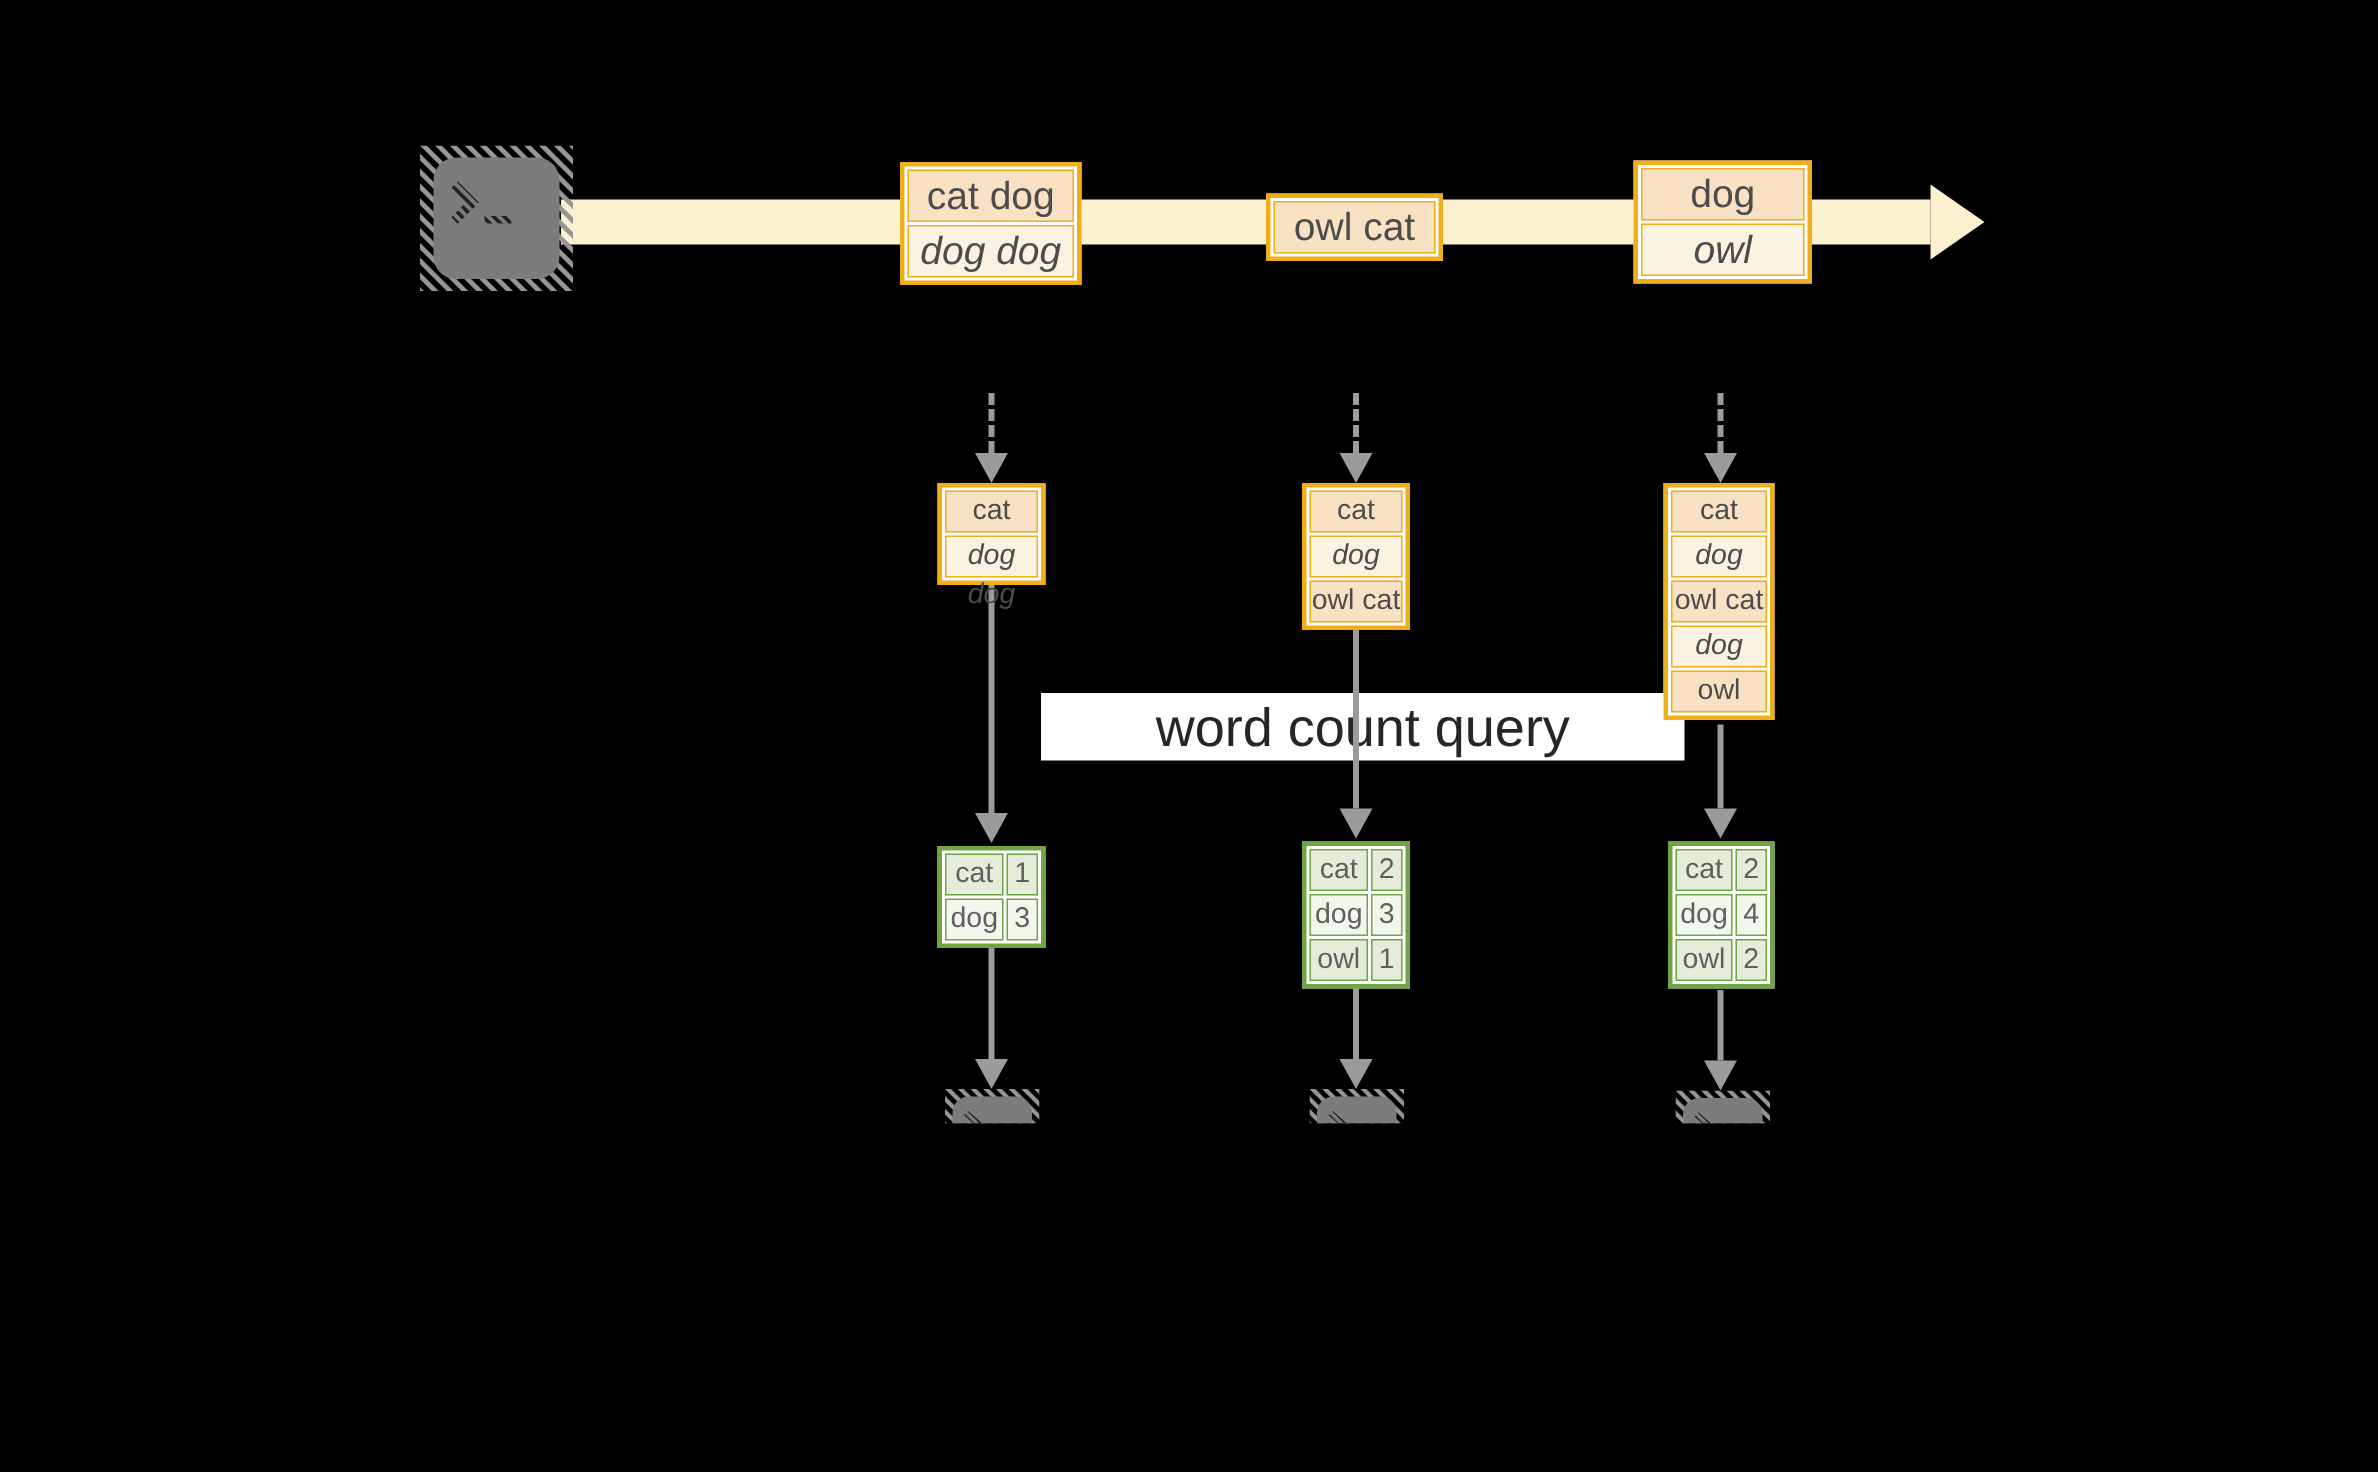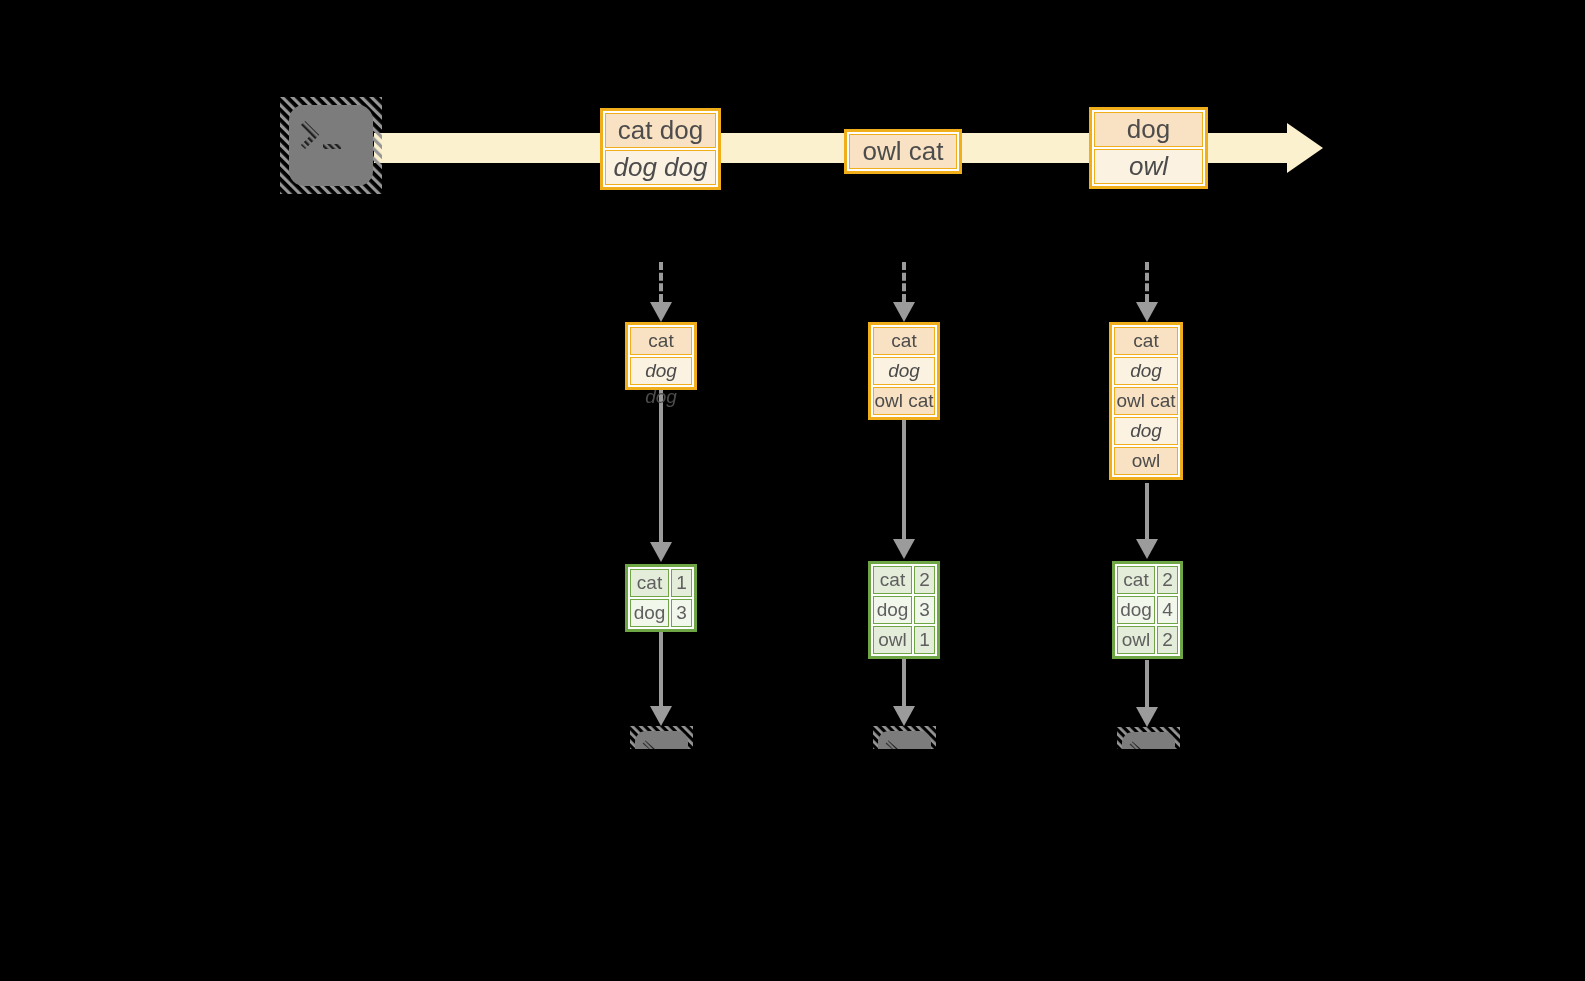--- a/index.html
+++ b/index.html
@@ -92,20 +92,21 @@
     <div class="orow">owl cat</div>
   </div>
   <div class="abs obox state z3" style="left:1109px;top:322px;width:74px">
     <div class="orow">cat dog</div>
     <div class="orow light">dog dog</div>
     <div class="orow">owl cat</div>
     <div class="orow light">dog</div>
     <div class="orow">owl</div>
   </div>
 
+  <div class="abs query z1" style="left:694px;top:462px;width:429px;height:45px">word count query</div>
 
   <div class="abs aline z2" style="left:659px;top:387px;height:155px"></div>
   <div class="abs ahead z2" style="left:650px;top:542px"></div>
   <div class="abs aline z2" style="left:902px;top:417px;height:122px"></div>
   <div class="abs ahead z2" style="left:893px;top:539px"></div>
   <div class="abs aline z2" style="left:1145px;top:483px;height:56px"></div>
   <div class="abs ahead z2" style="left:1136px;top:539px"></div>
 
   <div class="abs gtable z3" style="left:625px;top:564px;width:72px">
     <div class="gcell">cat</div>

